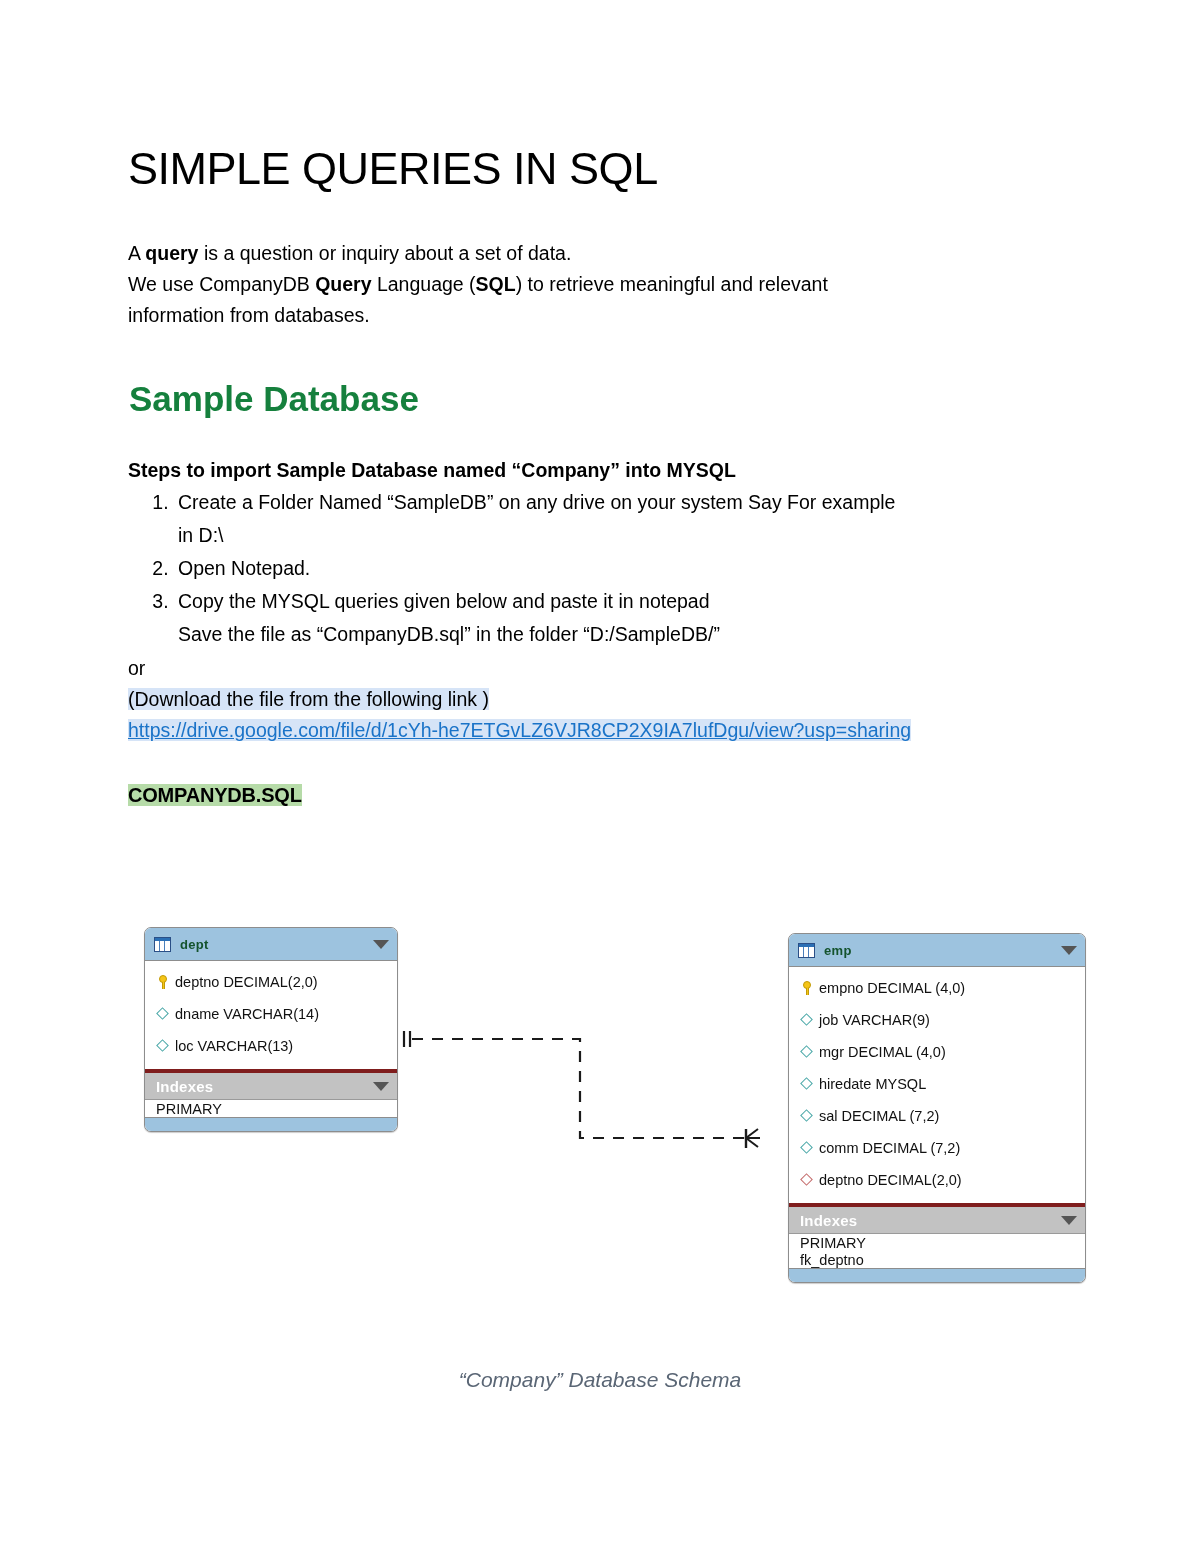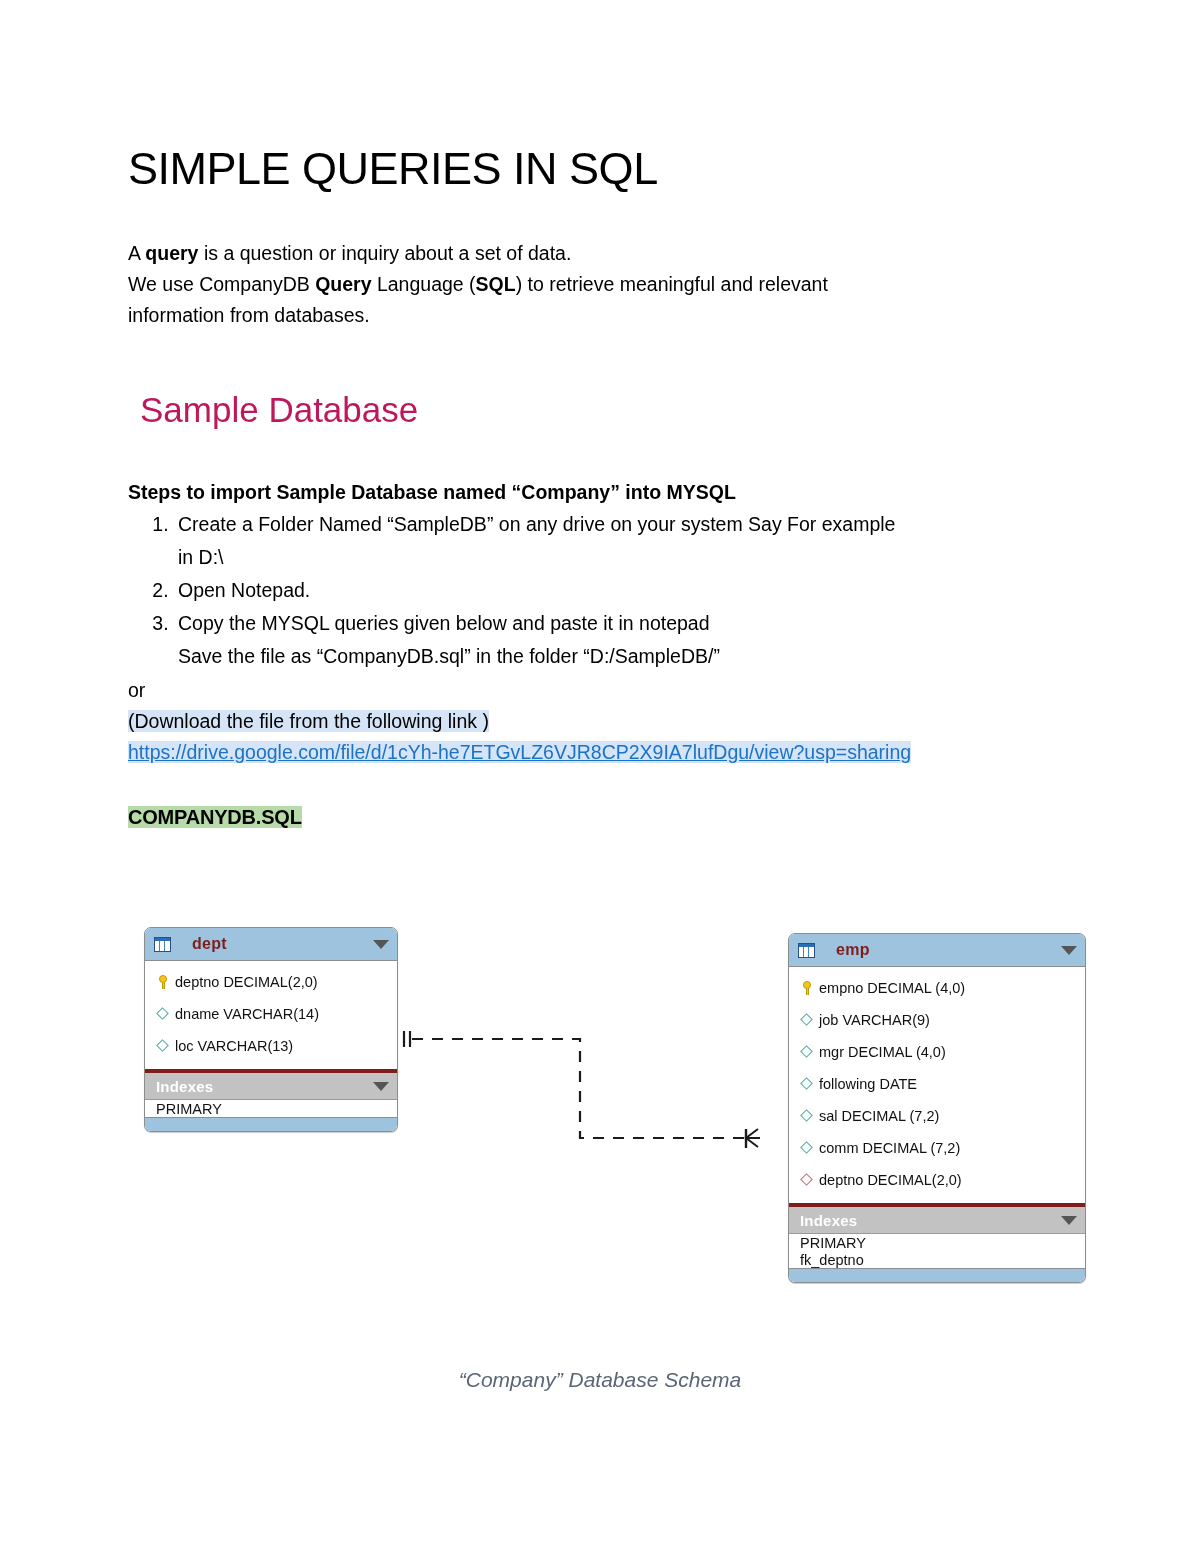--- a/index.html
+++ b/index.html
@@ -33,25 +33,25 @@
     font-size: 45px;
     font-weight: 400;
     letter-spacing: -0.5px;
     margin: 0;
     padding-top: 143px;
     line-height: 1.15;
     color: #000;
   }
   h2.section-title {
     font-size: 35px;
-    font-weight: 400;
-    margin: 12px;
+    font-weight: 700;
+    margin: 1px;
     padding-top: 46px;
     line-height: 1.2;
-    color: #be185d;
+    color: #15803d;
   }
   p.body-line {
     font-size: 19.5px;
     line-height: 31px;
     margin: 0;
     color: #000;
   }
   .intro-block {
     padding-top: 43px;
   }
@@ -144,24 +144,24 @@
     content: "";
     position: absolute;
     top: 3px;
     bottom: 0;
     width: 1px;
     background: #4a7fbb;
   }
   .tbl-icon::before { left: 4px; }
   .tbl-icon::after  { left: 9px; }
   .er-title {
-    font-size: 16px;
+    font-size: 13px;
     font-weight: 700;
-    color: #7f1d1d;
-    margin-left: 21px;
+    color: #14532d;
+    margin-left: 9px;
     letter-spacing: 0.3px;
   }
   .caret {
     margin-left: auto;
     width: 0; height: 0;
     border-left: 8px solid transparent;
     border-right: 8px solid transparent;
     border-top: 9px solid #555555;
   }
   .er-fields {
@@ -382,21 +382,21 @@
         <div class="er-field">
           <span class="ic ic-diamond"></span>
           <span>job VARCHAR(9)</span>
         </div>
         <div class="er-field">
           <span class="ic ic-diamond"></span>
           <span>mgr DECIMAL (4,0)</span>
         </div>
         <div class="er-field">
           <span class="ic ic-diamond"></span>
-          <span>following DATE</span>
+          <span>hiredate MYSQL</span>
         </div>
         <div class="er-field">
           <span class="ic ic-diamond"></span>
           <span>sal DECIMAL (7,2)</span>
         </div>
         <div class="er-field">
           <span class="ic ic-diamond"></span>
           <span>comm  DECIMAL (7,2)</span>
         </div>
         <div class="er-field">

